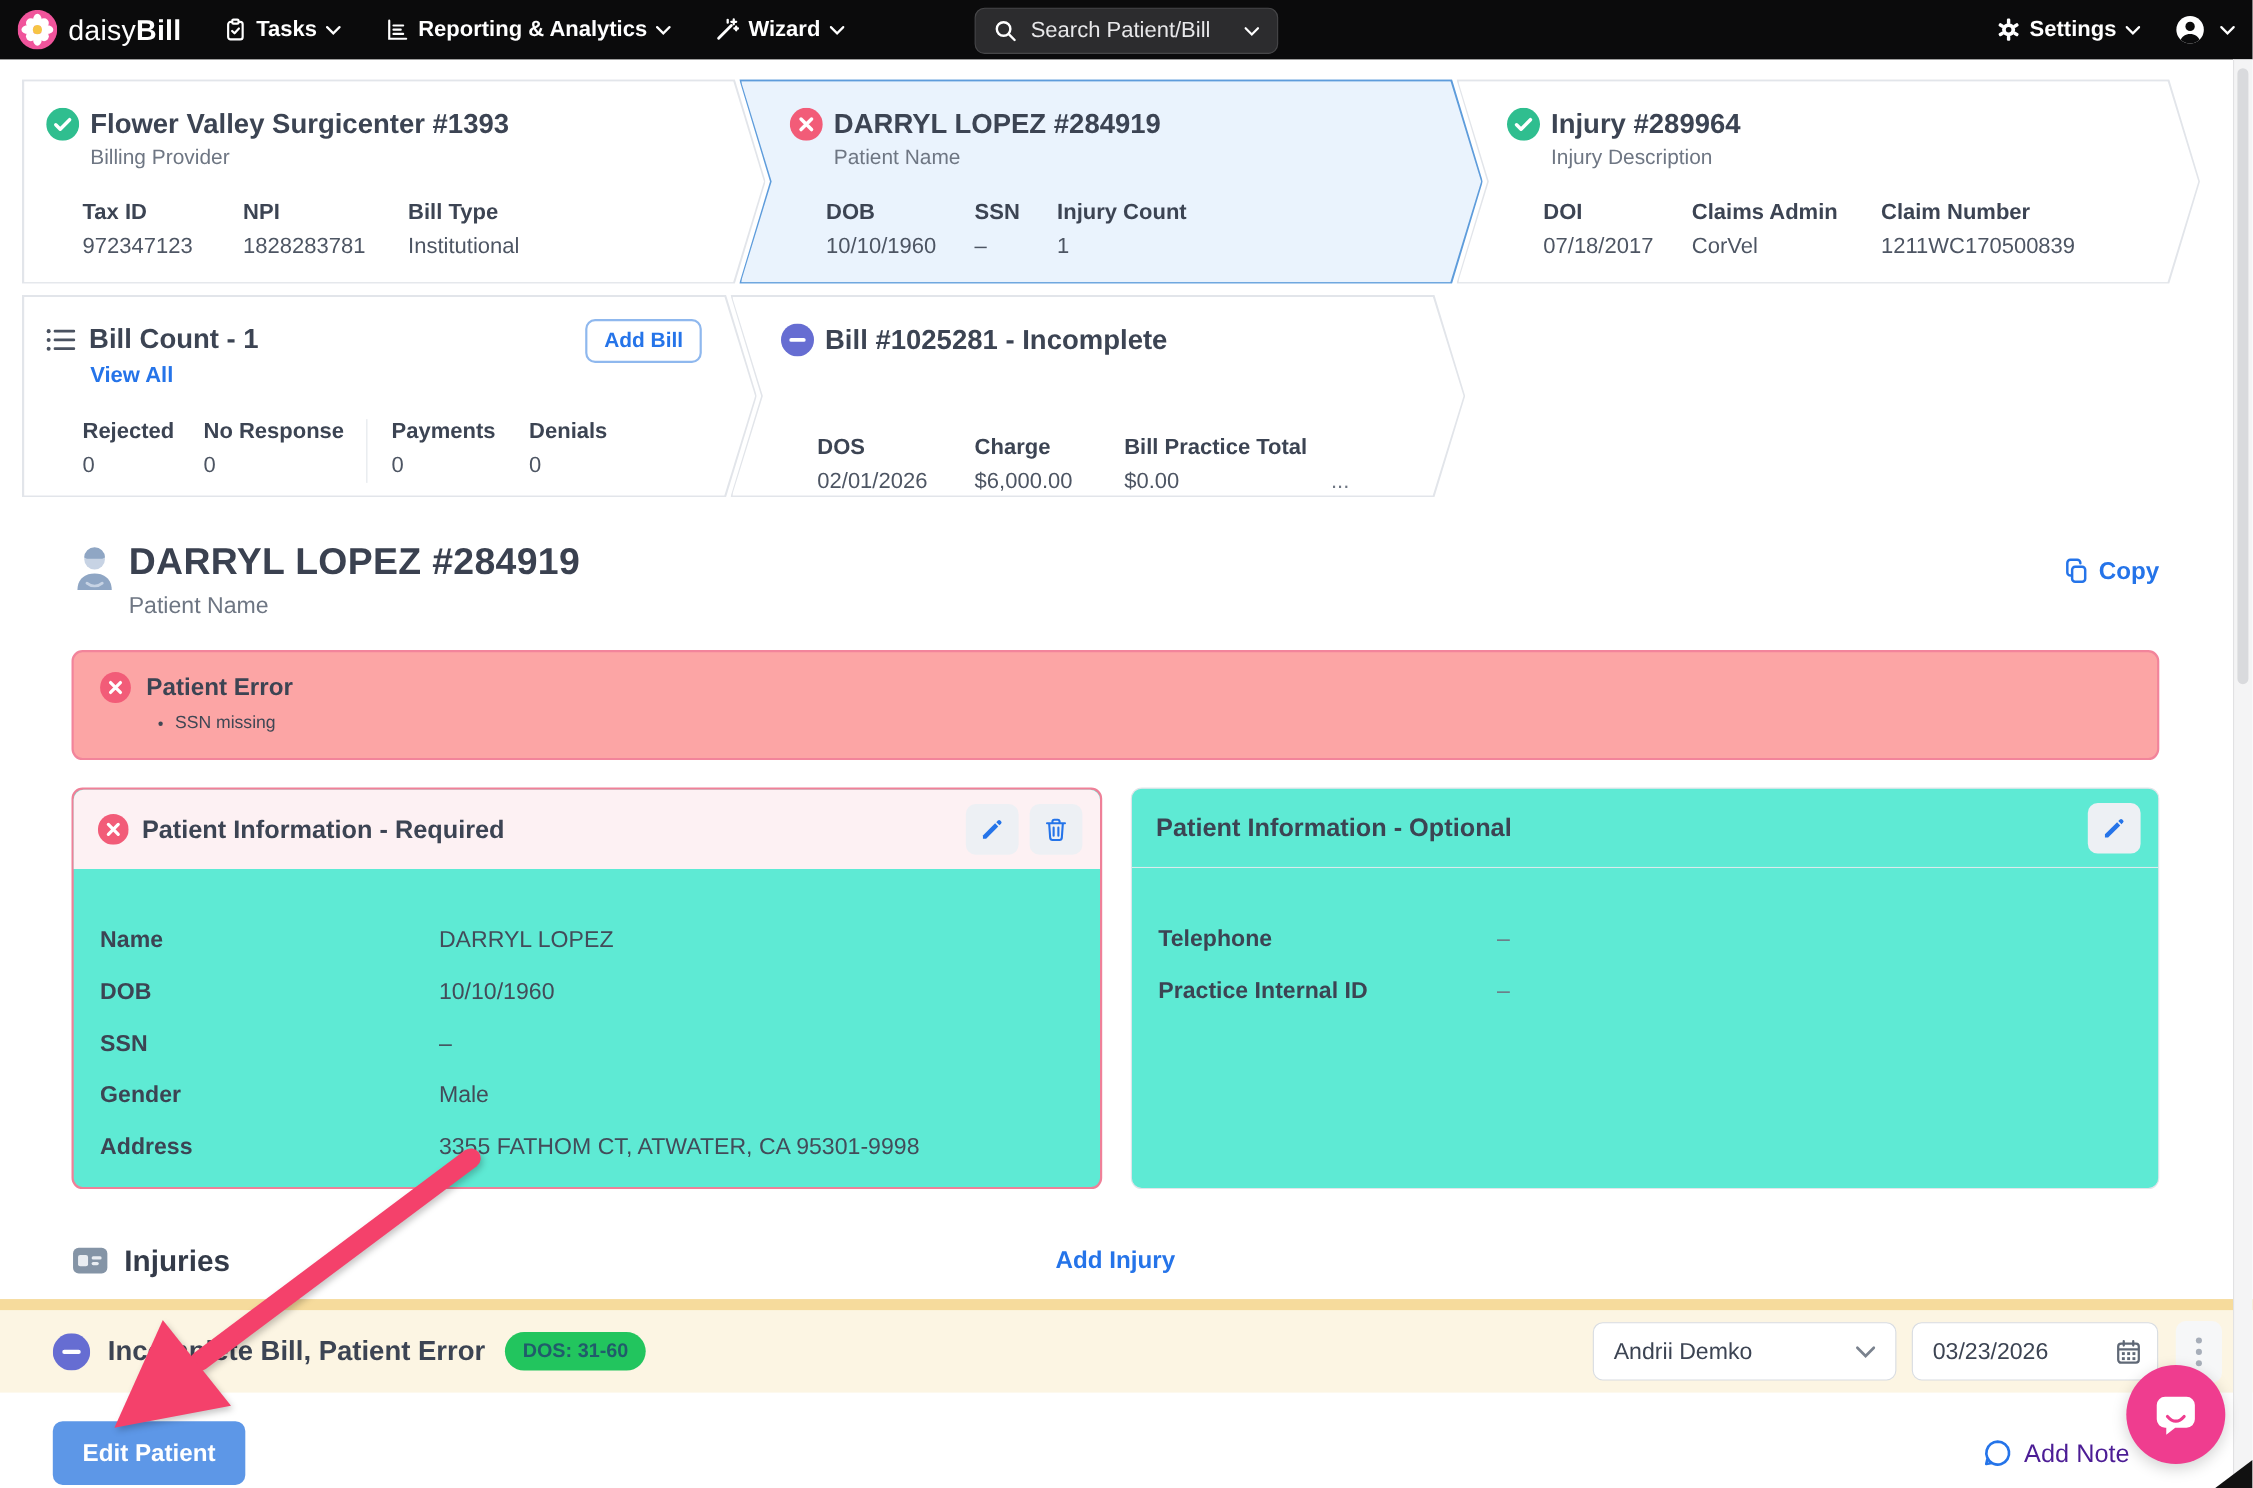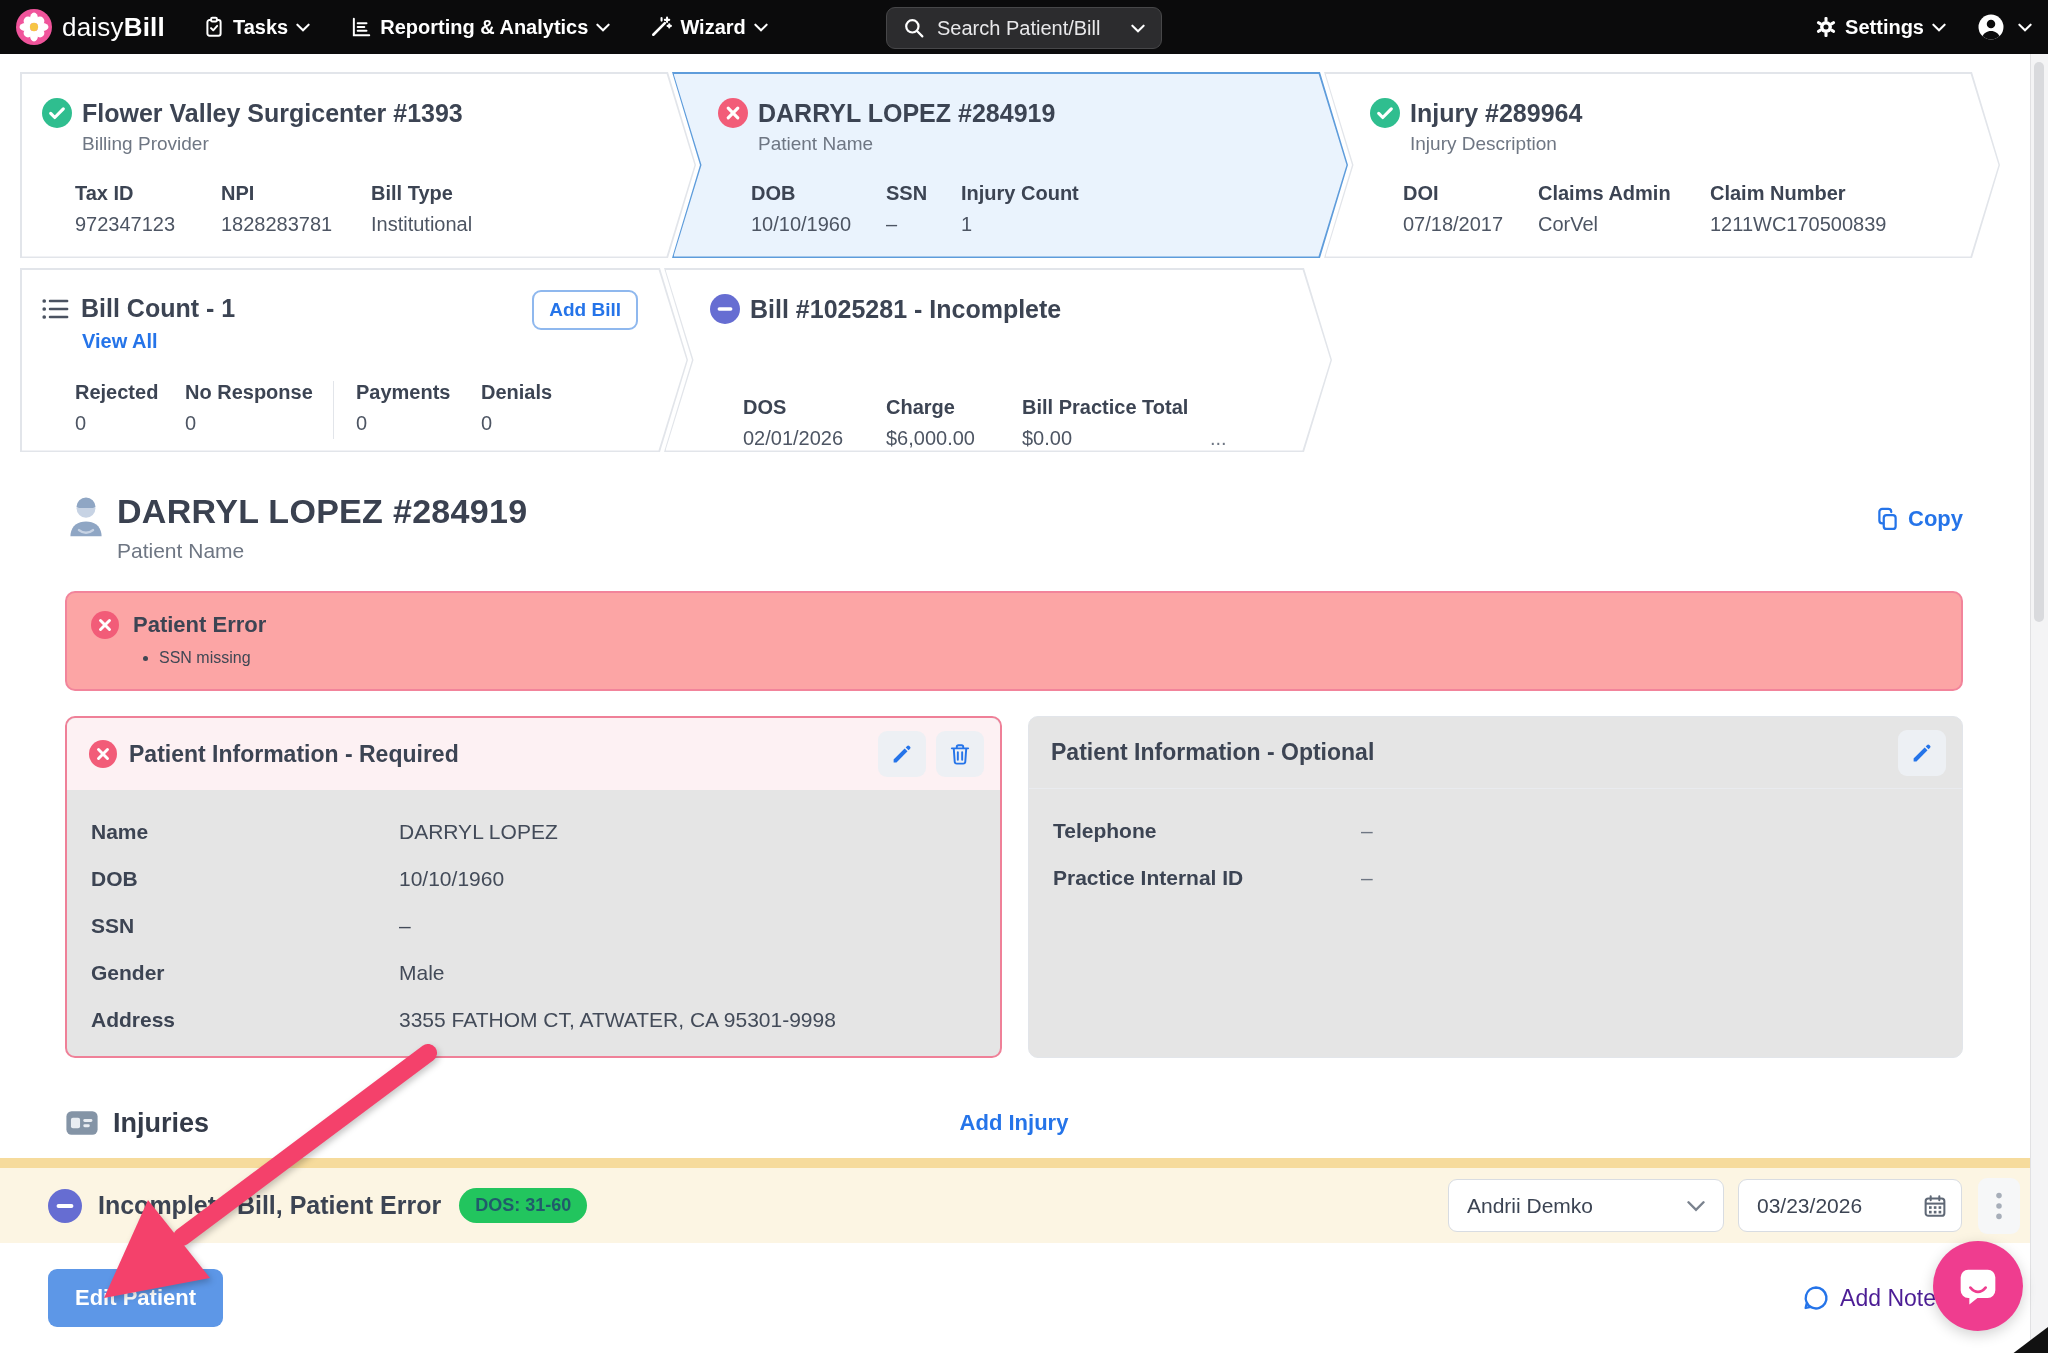--- a/index.html
+++ b/index.html
@@ -63,31 +63,31 @@
   .ph-sub { font-size:21px; color:#6e7683; margin-top:8px; }
   .copy-link { margin-left:auto; margin-top:14px; display:flex; align-items:center; gap:8px; color:#2574e9; font-size:22px; font-weight:bold; cursor:pointer; }
 
   .alert { margin-top:28px; border:2px solid #f2849b; background:#fca5a5; border-radius:10px; padding:18px 24px 22px; }
   .alert-head { display:flex; align-items:center; gap:14px; }
   .alert-title { font-size:22px; font-weight:bold; color:#3c4453; }
   .alert ul { margin:10px 0 0 68px; }
   .alert li { font-size:16px; color:#3f4754; }
 
   .cards { display:flex; gap:26px; margin-top:25px; }
-  .card { flex:1; border-radius:10px; background:#e5e5e5; min-height:332px; }
+  .card { flex:1; border-radius:10px; background:#5eead4; min-height:332px; }
   .card.required { border:2px solid #ef8098; }
   .card.optional { border:1.5px solid #e2e5ea; }
   .card-head { height:72px; display:flex; align-items:center; gap:12px; padding:0 16px 0 22px; border-radius:9px 9px 0 0; }
   .card.required .card-head { background:#fdf1f3; }
   .card.optional .card-head { border-bottom:1.5px solid #e9ebef; }
   .card-title { font-size:23px; font-weight:bold; color:#3c4453; }
   .icon-btn { width:48px; height:46px; border-radius:9px; background:#edf0f4; border:none; display:flex; align-items:center; justify-content:center; cursor:pointer; }
   .icon-btn + .icon-btn { margin-left:10px; }
   .icon-btn svg { width:24px; height:24px; }
-  .card-body { padding:30px 24px 24px; }
+  .card-body { padding:30px 24px 24px;margin-top:23px; }
   .info-row { display:flex; margin-bottom:23px; }
   .info-row:last-child { margin-bottom:0; }
   .info-row .ilbl { width:308px; flex:0 0 308px; font-size:21px; font-weight:bold; color:#3c4453; }
   .info-row .ival { font-size:21px; color:#434b59; }
 
   .injuries-head { position:relative; margin-top:44px; display:flex; align-items:center; gap:14px; height:42px; }
   .inj-title { font-size:27px; font-weight:bold; color:#343b49; }
   .add-injury { position:absolute; left:50%; transform:translateX(-50%); color:#2574e9; font-size:22px; font-weight:bold; cursor:pointer; }
 
   

